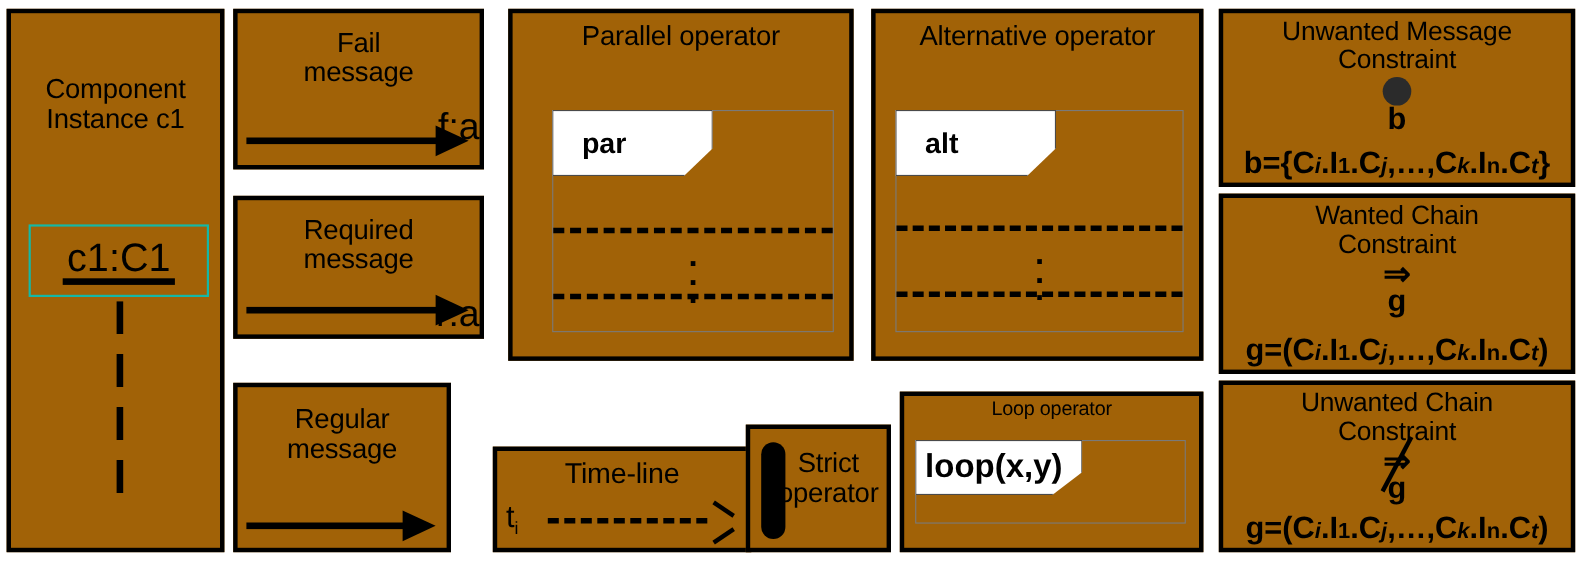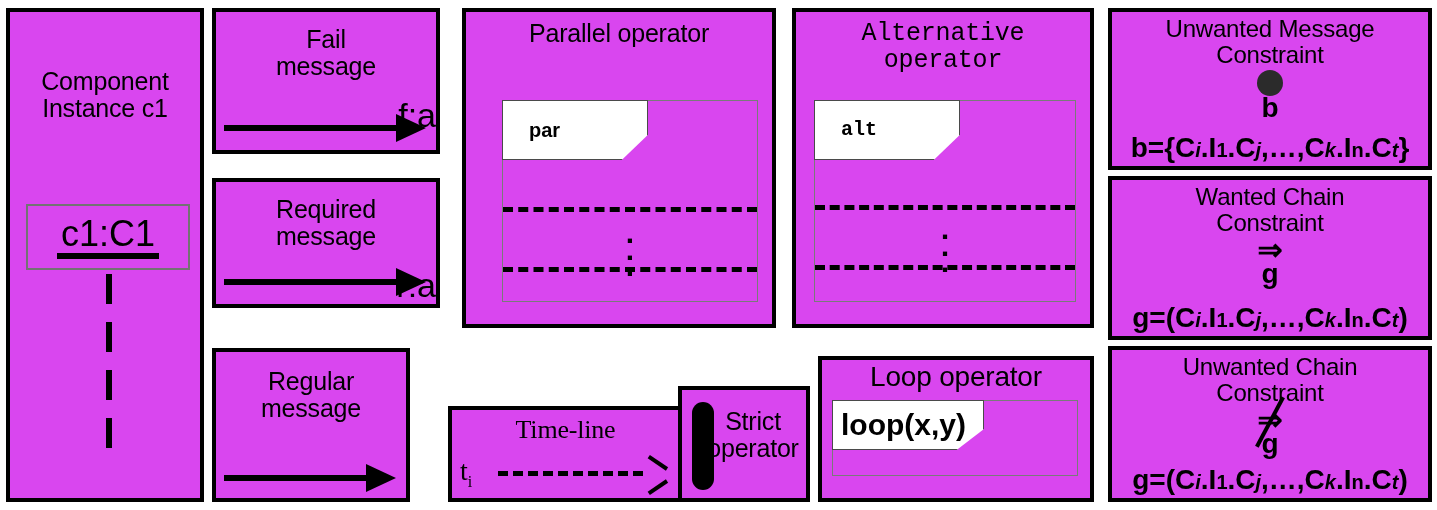--- a/index.html
+++ b/index.html
@@ -6,38 +6,38 @@
   body{
     width:1437px;height:510px;position:relative;overflow:hidden;
     font-family:"Liberation Sans", sans-serif;color:#000;
   }
   .legend-root{position:absolute;inset:0;}
 
   
   .box{
     position:absolute;
     border:4px solid #000;
-    background:#d946ef;
+    background:#a16207;
     box-sizing:border-box;
   }
   .cap{
     text-align:center;
     font-size:25px;
     line-height:1.08;
     font-weight:400;
     letter-spacing:-.2px;
   }
   .cap-sm{font-size:24px;}
 
   
   #component-instance-box{left:6px;top:8px;width:198px;height:494px;}
   #component-instance-box .cap{margin-top:56px;}
   .lifeline-head{
     position:absolute;left:16px;top:192px;width:164px;height:66px;
-    border:2px solid #737373;box-sizing:border-box;
+    border:2px solid #14b8a6;box-sizing:border-box;
     display:flex;align-items:center;justify-content:center;
   }
   .lifeline-head span{
     font-size:36px;line-height:1;
     border-bottom:6px solid #000;
     padding:0 4px 1px 4px;
   }
   .lifeline-dash{
     position:absolute;left:96px;top:262px;width:6px;height:182px;
     background:repeating-linear-gradient(to bottom,#000 0 30px,transparent 30px 48px);
@@ -69,54 +69,54 @@
   #required-message-box .msg-label{top:86px;}
   #required-message-box .arrow{bottom:8px;}
 
   #regular-message-box{left:212px;top:348px;width:198px;height:154px;}
   #regular-message-box .cap{margin-top:16px;}
   #regular-message-box .msg-label{top:90px;}
   #regular-message-box .arrow{bottom:6px;}
 
   
   #parallel-operator-box{left:462px;top:8px;width:314px;height:320px;}
-  #alternative-operator-box{left:792px;top:8px;width:302px;height:320px;font-family:Liberation Mono, monospace;}
+  #alternative-operator-box{left:792px;top:8px;width:302px;height:320px;}
   .frame{
     position:absolute;left:36px;right:14px;top:88px;bottom:22px;
     border:1px solid #7a7a7a;
     box-sizing:border-box;
   }
   #alternative-operator-box .frame{left:18px;right:14px;}
   .frame-tab{
     position:absolute;left:-1px;top:-1px;
     height:60px;width:146px;
     background:#fff;
     border:1px solid #4a4a4a;
     box-sizing:border-box;
     -webkit-clip-path:polygon(0 0,100% 0,100% 58%,82% 100%,0 100%);
     clip-path:polygon(0 0,100% 0,100% 58%,82% 100%,0 100%);
     display:flex;align-items:center;
   }
   .frame-tab span{
-    font-size:20px;font-weight:bold;line-height:1;
+    font-size:26px;font-weight:bold;line-height:1;
     padding-left:26px;
   }
   .sep{
     position:absolute;left:0;right:0;height:0;
     border-top:5px dashed #000;
   }
   .vdots{
     position:absolute;left:0;right:0;text-align:center;
     font-size:34px;font-weight:bold;line-height:.55;
     letter-spacing:0;
   }
   .vdots b{display:block;font-size:30px;}
 
   
-  #time-line-box{left:448px;top:406px;width:235px;height:96px;font-family:Liberation Serif, serif;}
+  #time-line-box{left:448px;top:406px;width:235px;height:96px;}
   #time-line-box .cap{margin-top:6px;font-size:26px;}
   .tl-row{
     position:absolute;left:8px;right:10px;bottom:8px;height:34px;
   }
   .tl-t{
     position:absolute;left:0;bottom:0;font-size:28px;line-height:1;
   }
   .tl-t sub{font-size:16px;}
   .tl-dash{
     position:absolute;left:38px;right:26px;bottom:14px;height:0;
@@ -134,21 +134,21 @@
   
   #strict-operator-box{left:678px;top:386px;width:132px;height:116px;}
   .strict-bar{
     position:absolute;left:10px;top:12px;width:22px;height:88px;
     background:#000;border-radius:11px;
   }
   #strict-operator-box .cap{margin-top:18px;margin-left:18px;font-size:25px;}
 
   
   #loop-operator-box{left:818px;top:356px;width:276px;height:146px;}
-  #loop-operator-box .cap{margin-top:2px;font-size:28px;}
+  #loop-operator-box .cap{margin-top:2px;font-size:18px;}
   #loop-operator-box .frame{left:10px;right:12px;top:40px;bottom:22px;padding-left:35px;}
   #loop-operator-box .frame-tab{height:50px;width:152px;}
   #loop-operator-box .frame-tab span{font-size:30px;padding-left:8px;}
 
   
   #unwanted-message-constraint-box{left:1108px;top:8px;width:324px;height:162px;}
   #wanted-chain-constraint-box{left:1108px;top:176px;width:324px;height:164px;}
   #unwanted-chain-constraint-box{left:1108px;top:346px;width:324px;height:156px;}
   .constraint .cap{margin-top:4px;}
   .sym-dot{

